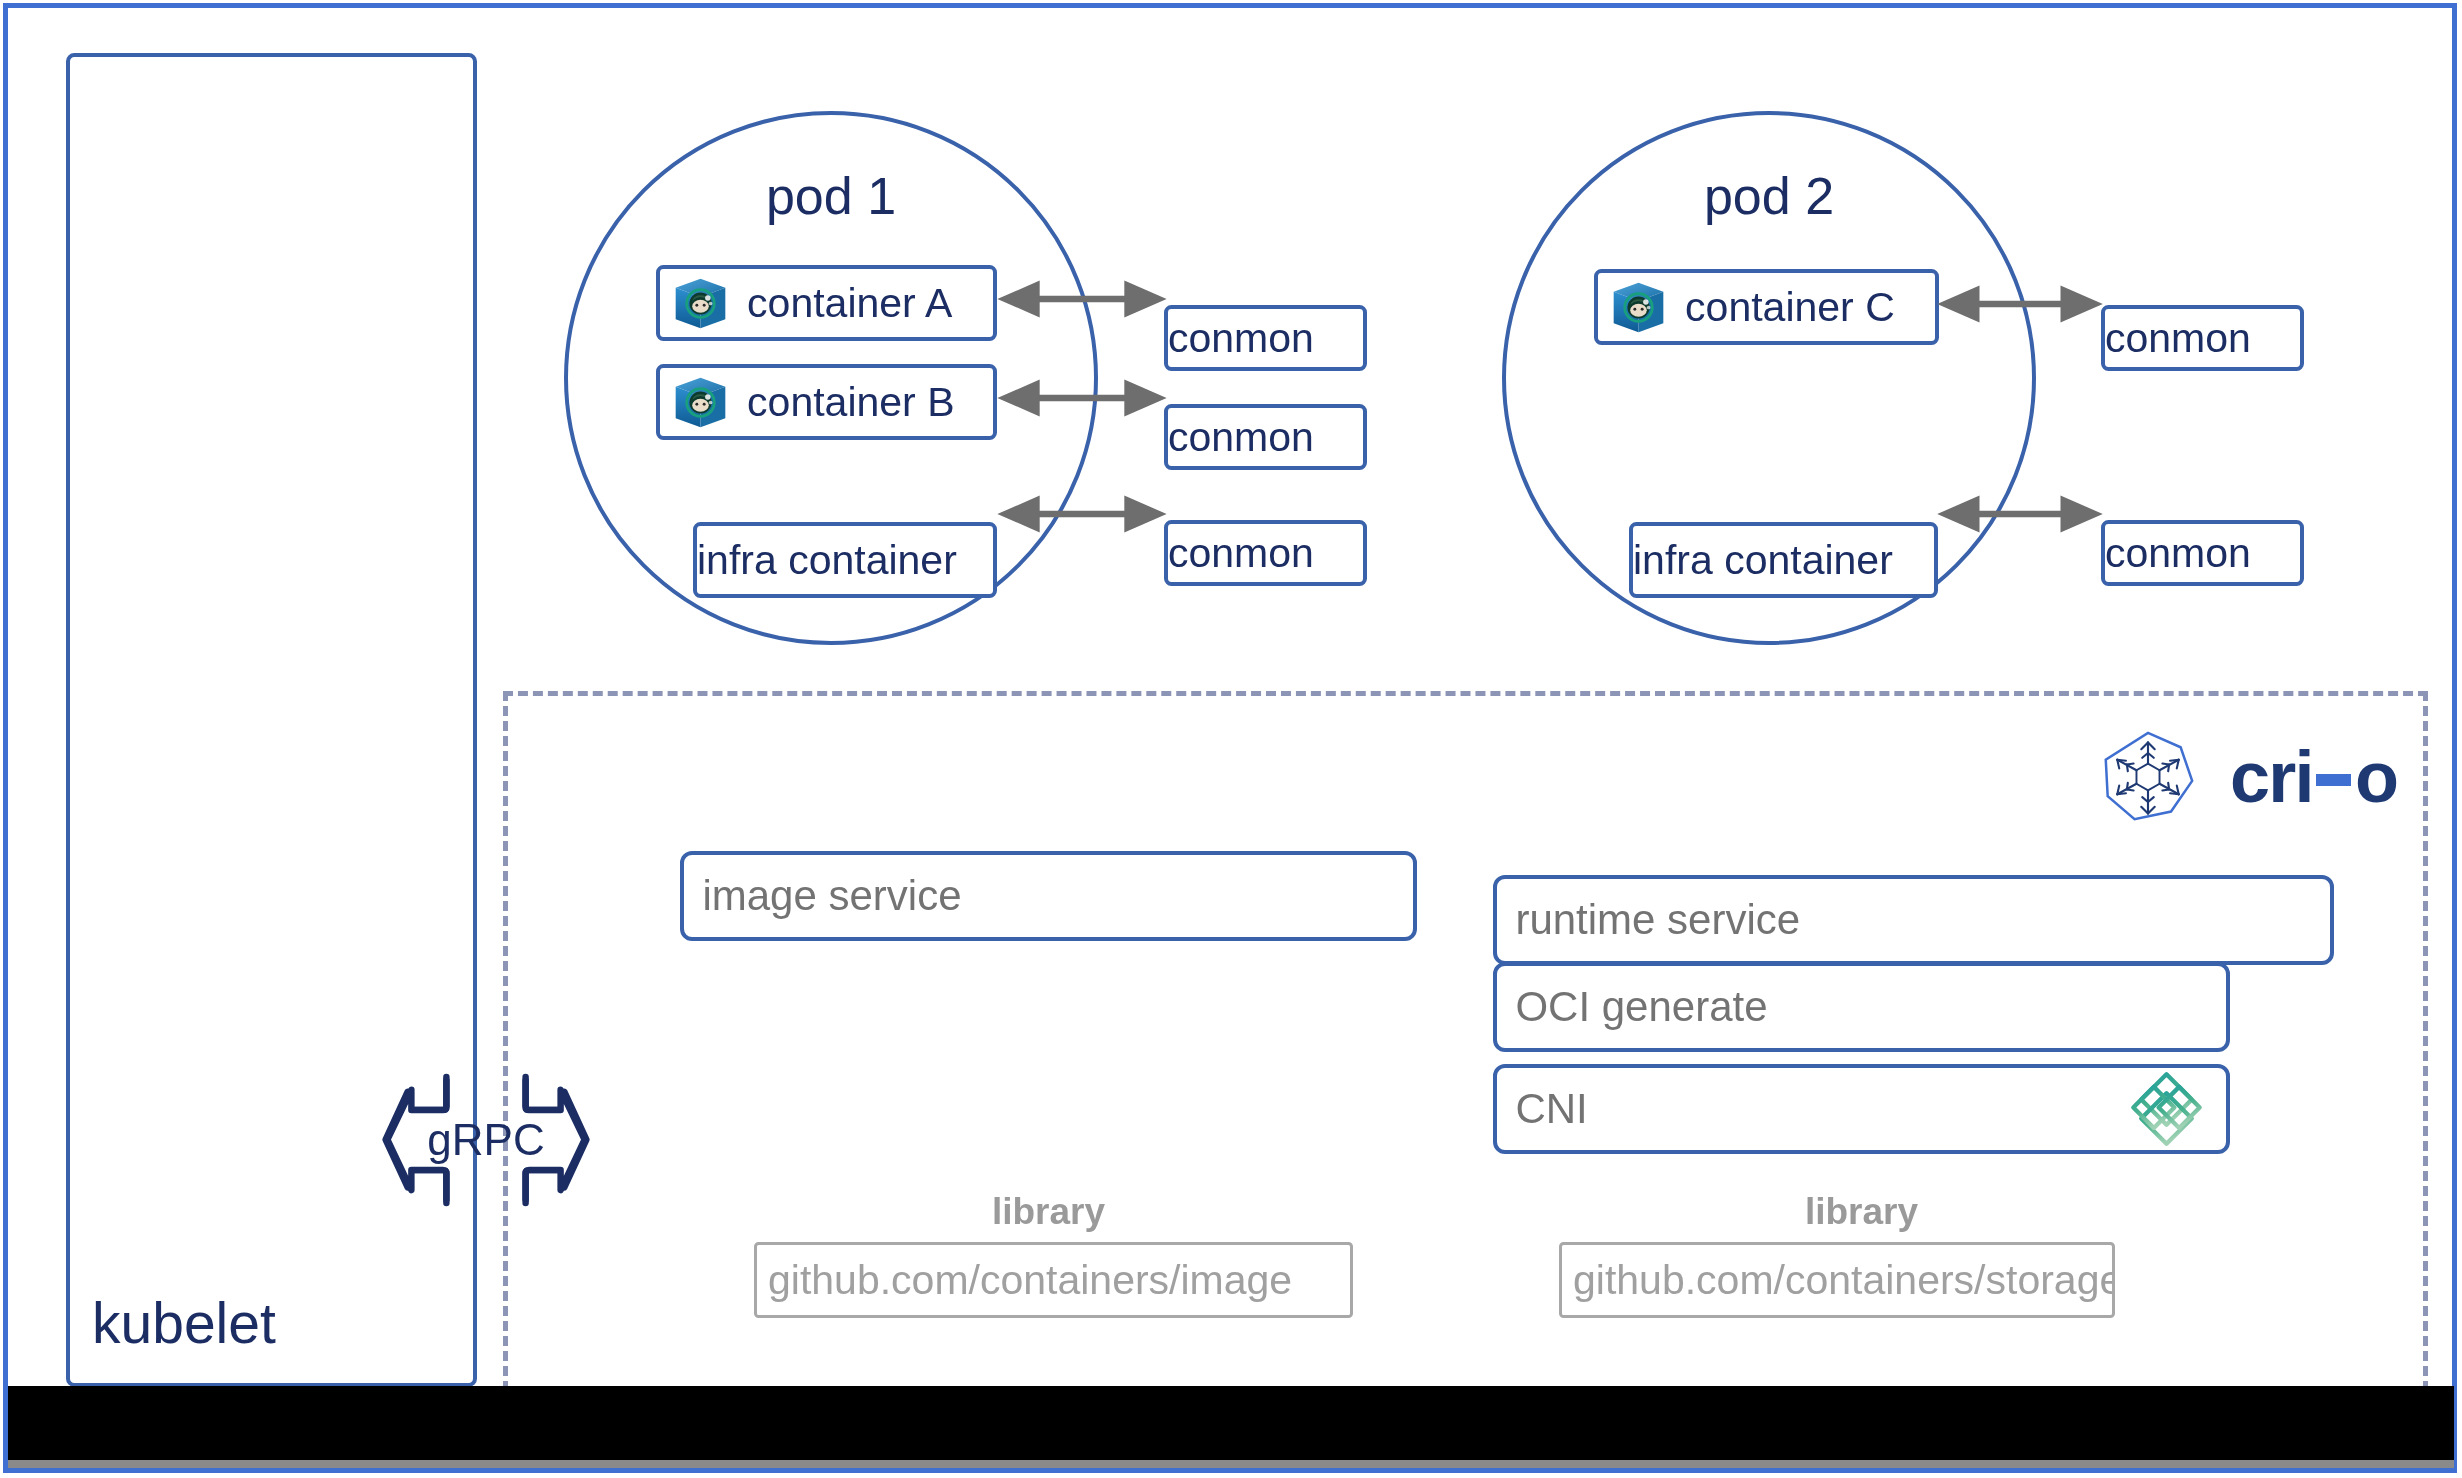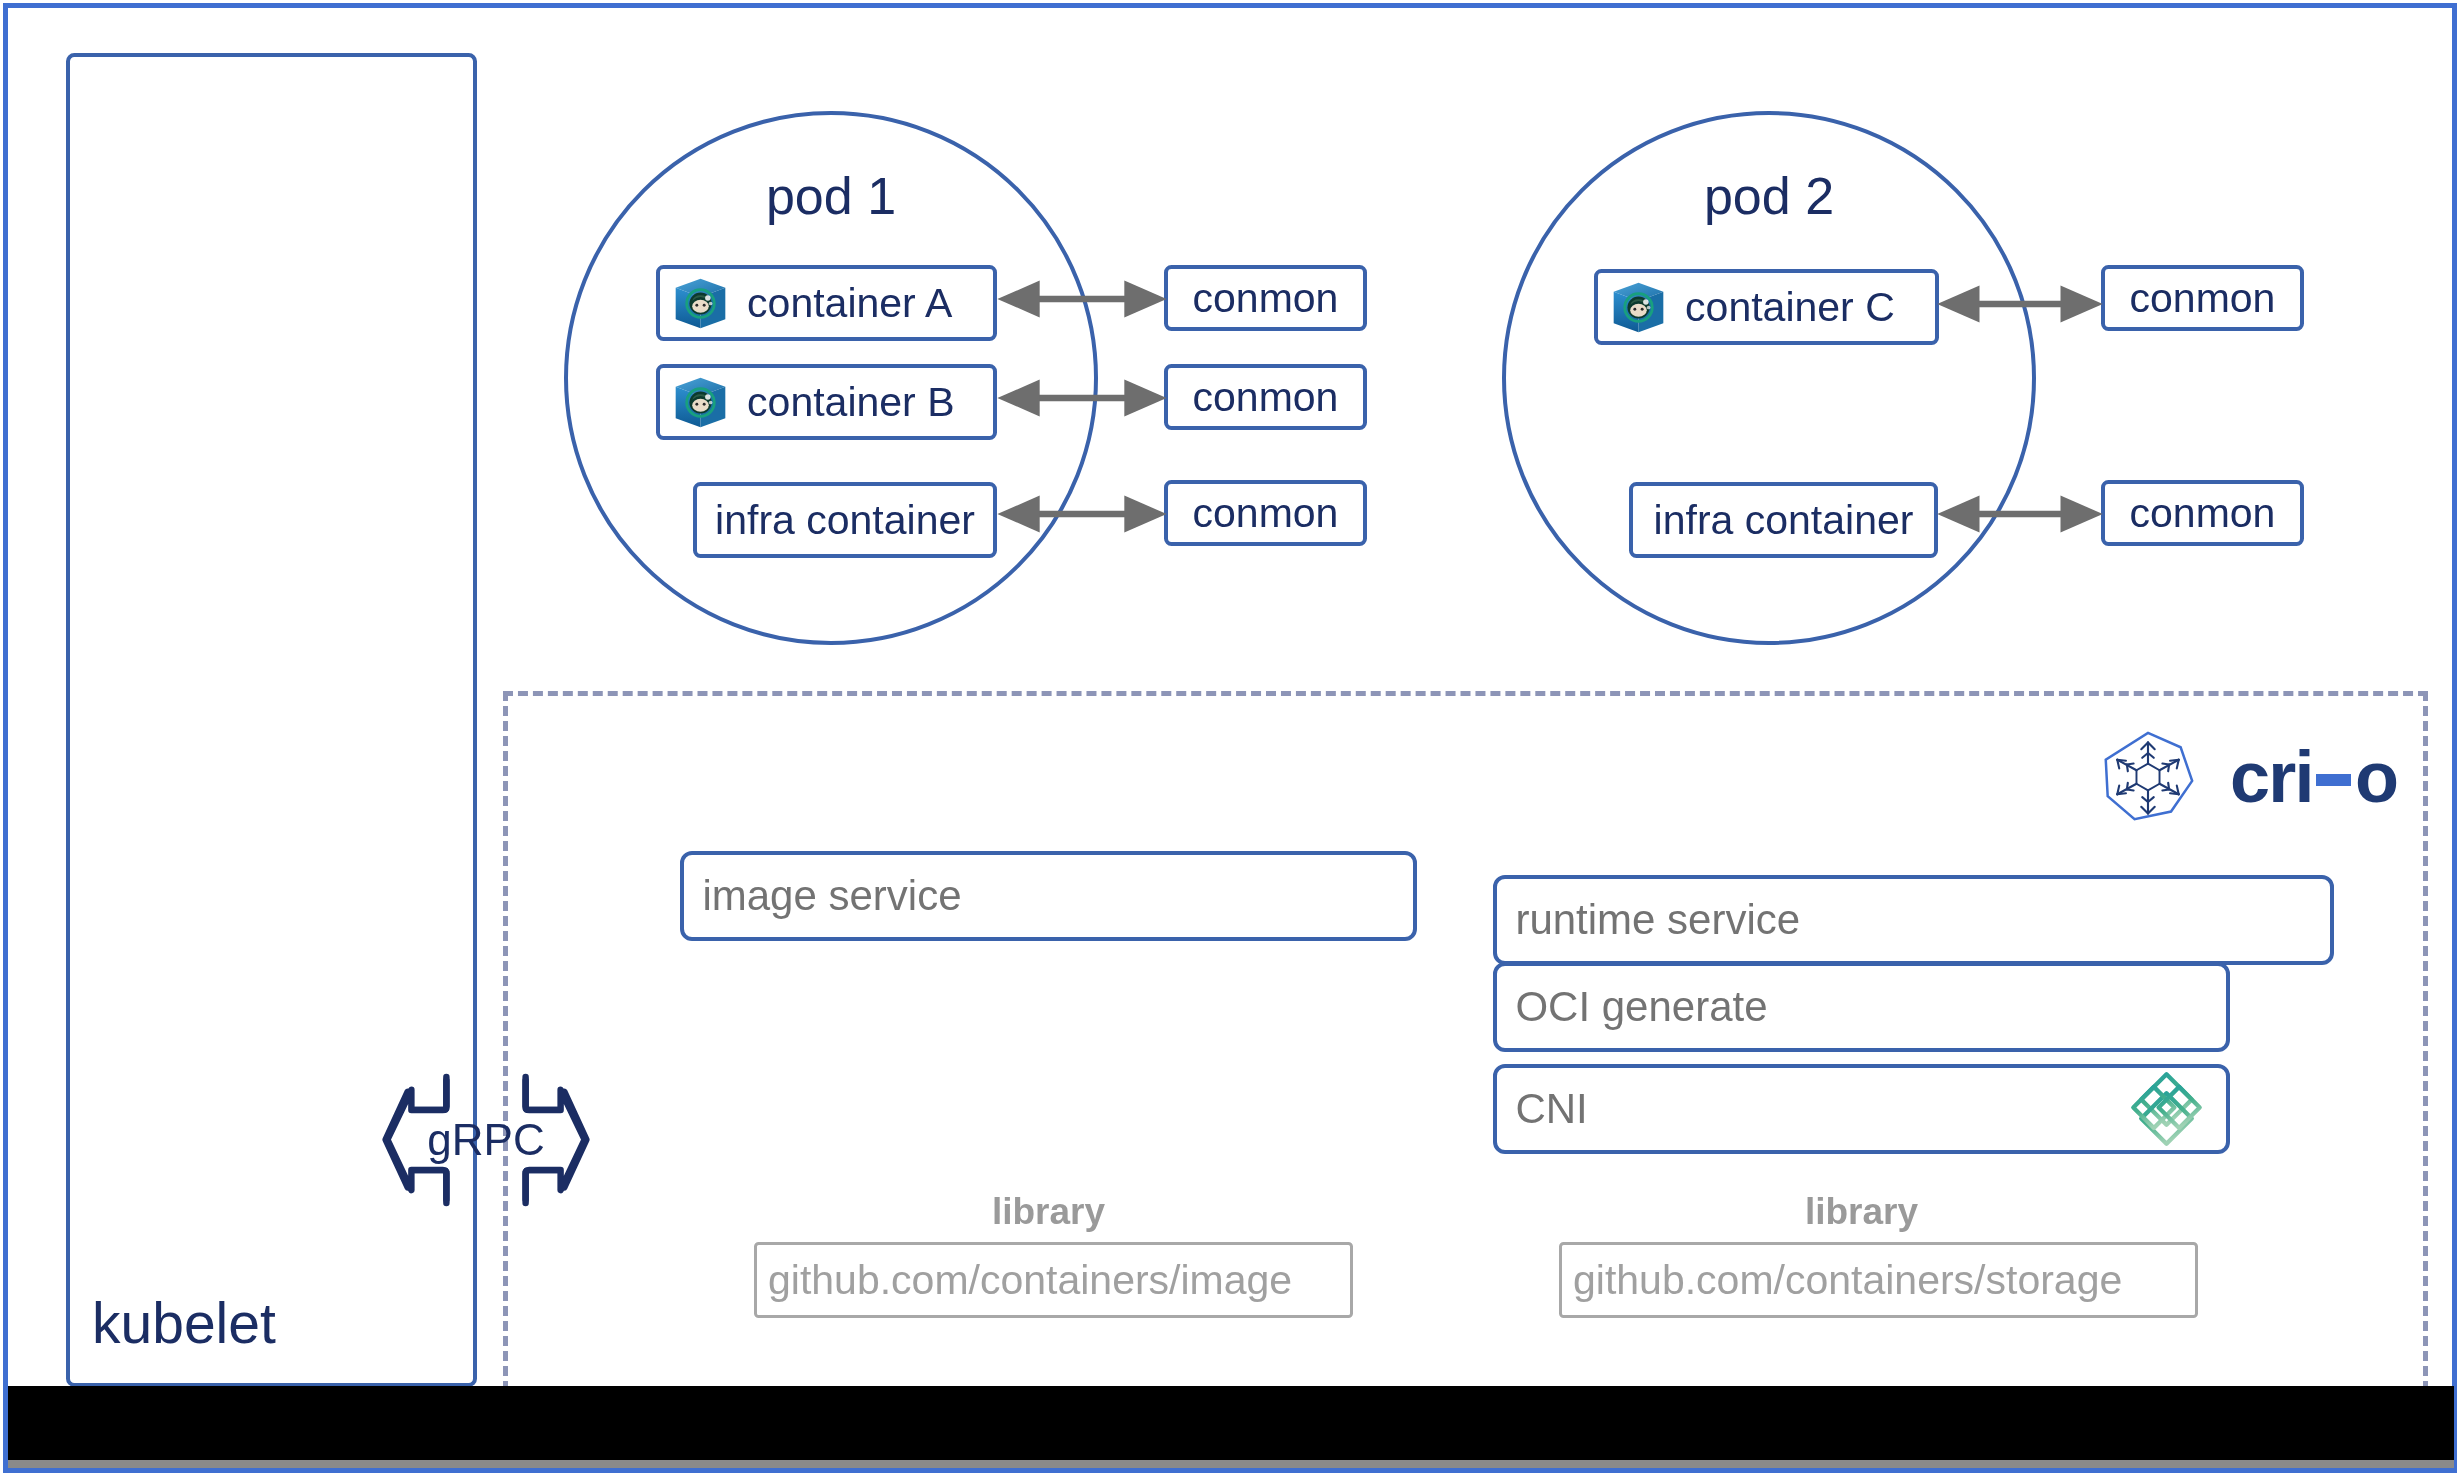--- a/index.html
+++ b/index.html
@@ -100,21 +100,21 @@
   
   .bbox{
     position:absolute;
     border:4.6px solid #3a62ab;
     border-radius:7.4px;
     background:#ffffff;
     box-sizing:border-box;
     display:flex;align-items:center;
     font-size:41px;color:#1b2d63;
   }
-  .bbox.center{justify-content:center;}
+  .bbox.center{justify-content:flex-start;margin-top:40px;}
   .bbox.left{justify-content:flex-start;padding-left:4px;}
 
   .ctr-icon{
     width:61px;height:57px;flex:0 0 auto;
     margin-left:5.5px;margin-right:16.6px;
   }
 
   
   .arrow-svg{position:absolute;overflow:visible;}
 
@@ -388,21 +388,21 @@
       </g>
     </svg>
   </div>
 
   <div class="lib-label" style="left:680px;top:1191px;width:737px;">library</div>
   <div class="gh-box" style="left:754px;top:1242px;width:599px;height:76px;">
     <span>github.com/containers/image</span>
   </div>
 
   <div class="lib-label" style="left:1493px;top:1191px;width:737px;">library</div>
-  <div class="gh-box" style="left:1559px;top:1242px;width:639px;height:76px;">
+  <div class="gh-box" style="left:1559px;top:1242px;width:556px;height:76px;">
     <span>github.com/containers/storage</span>
   </div>
 
   <div class="black-bar"></div>
   <div class="gray-bar"></div>
 
 </div>
 
 
 </body></html>

